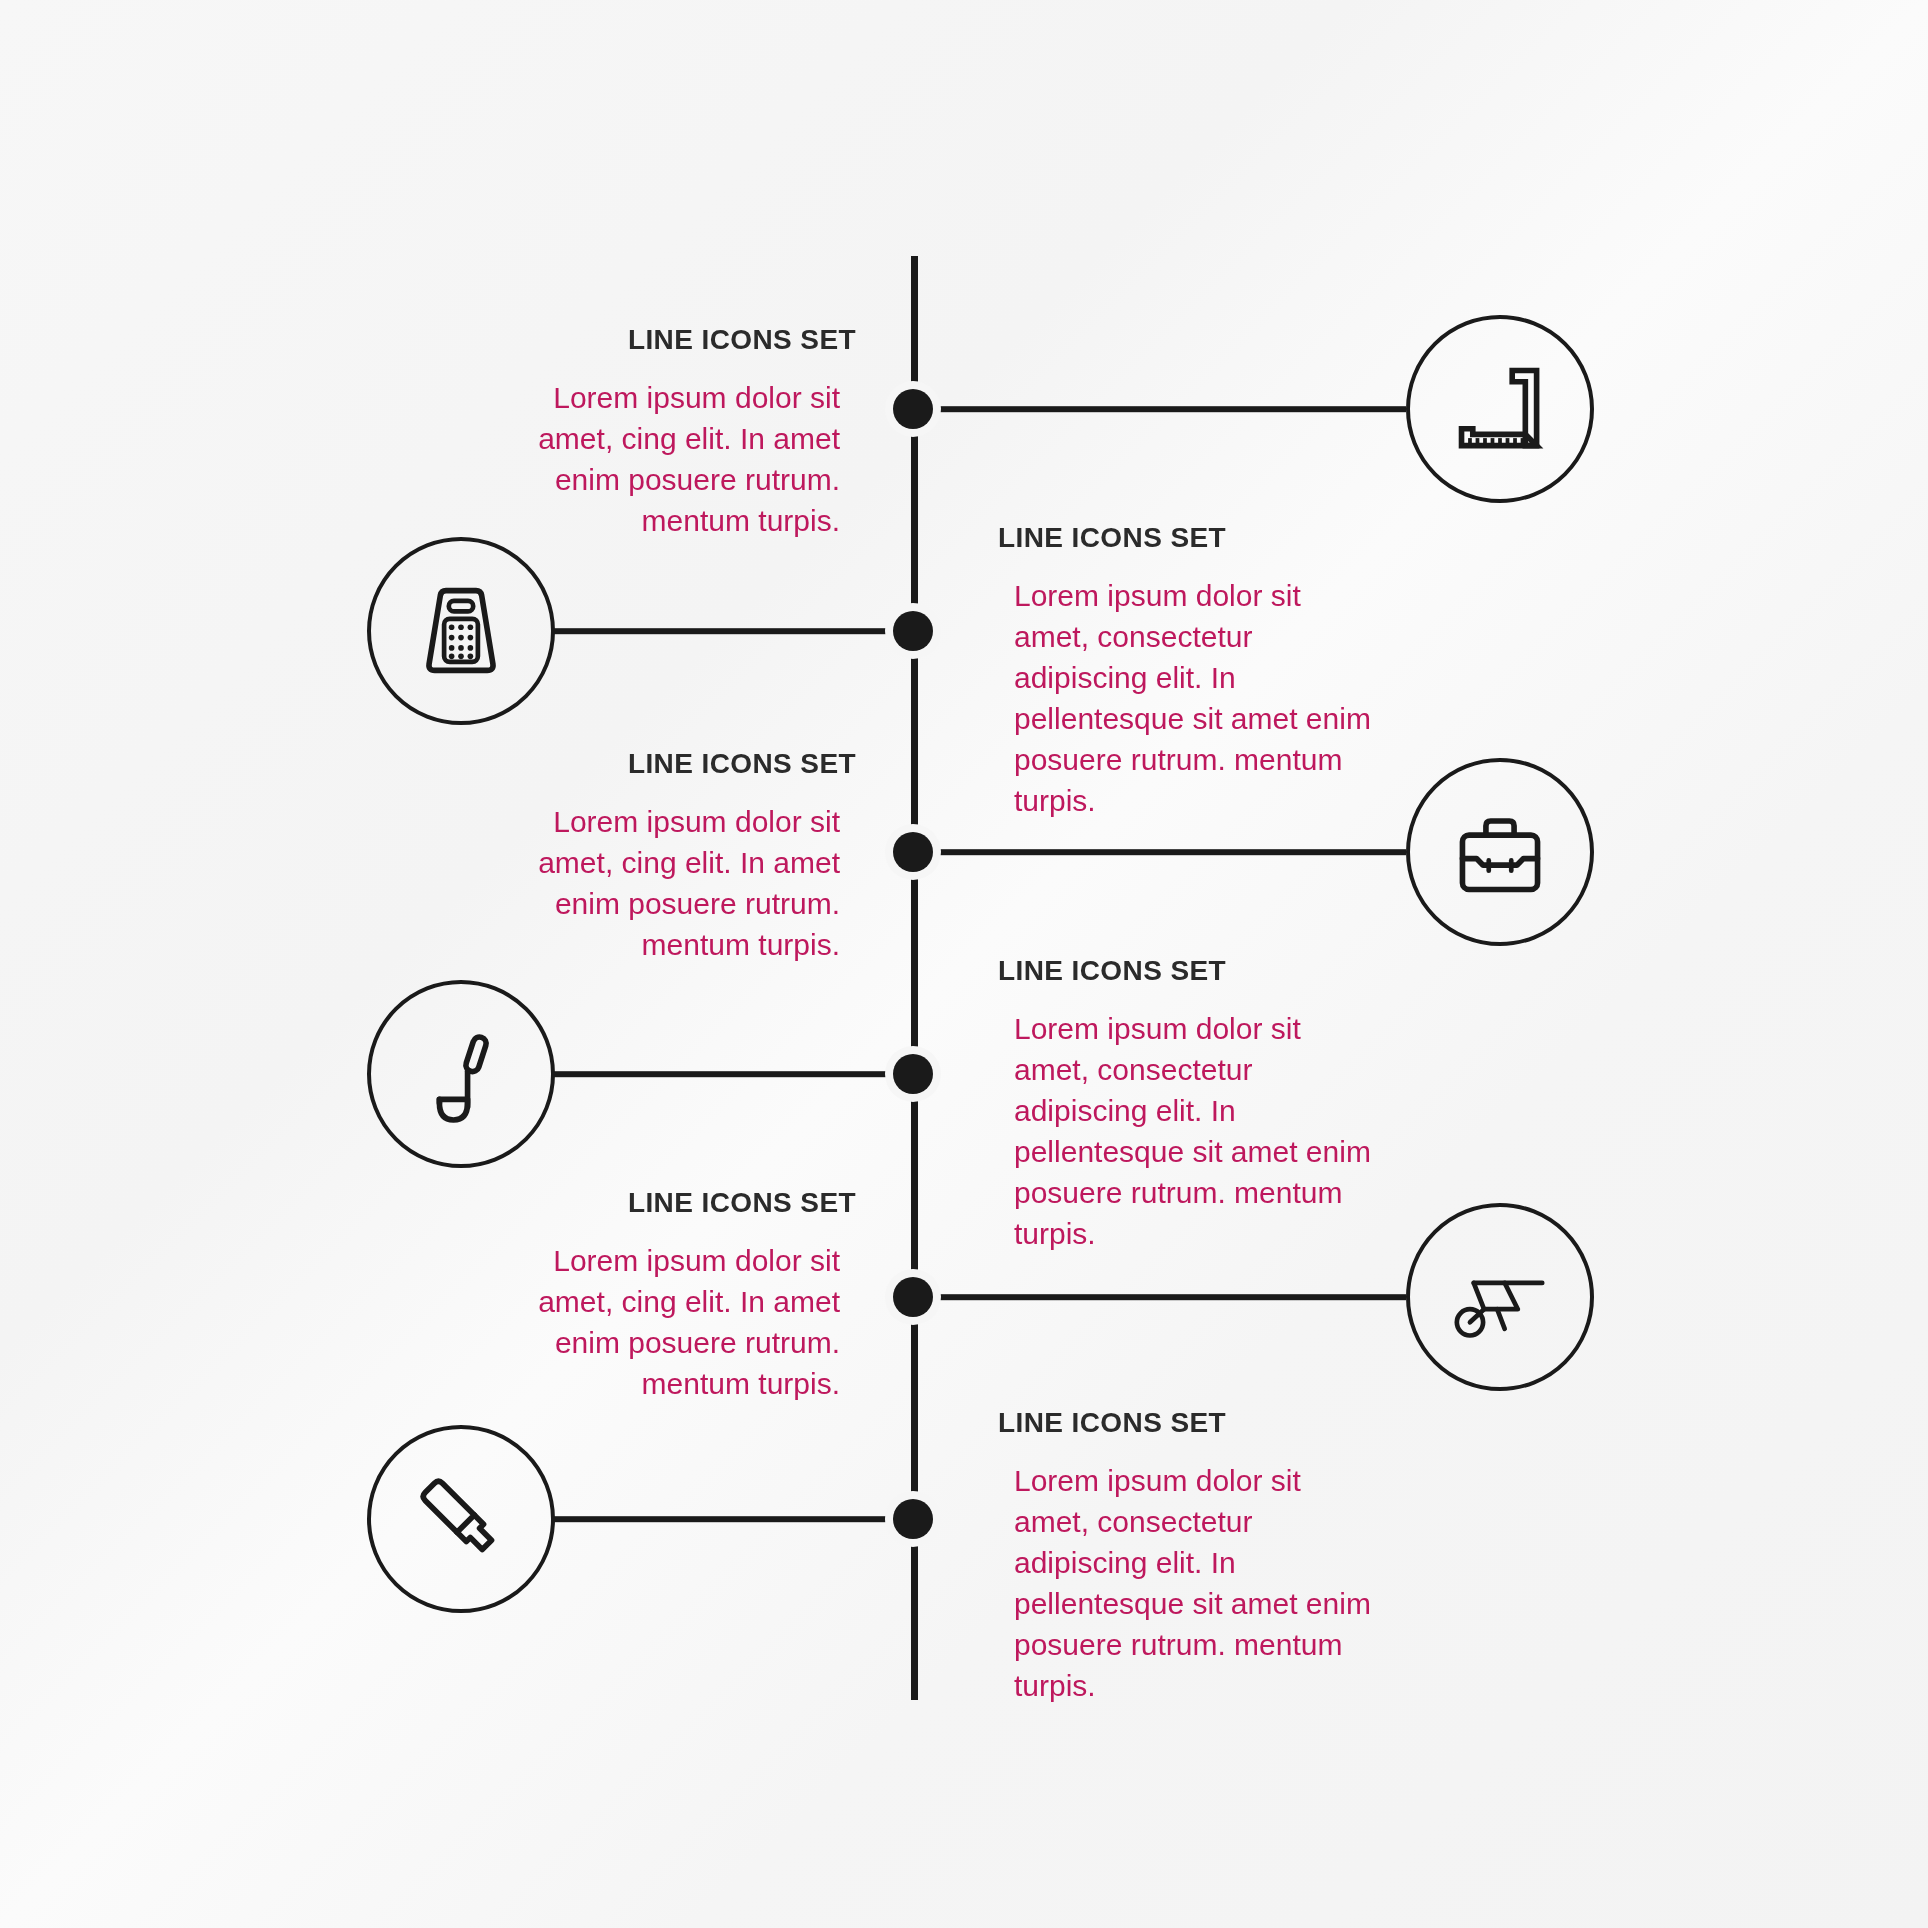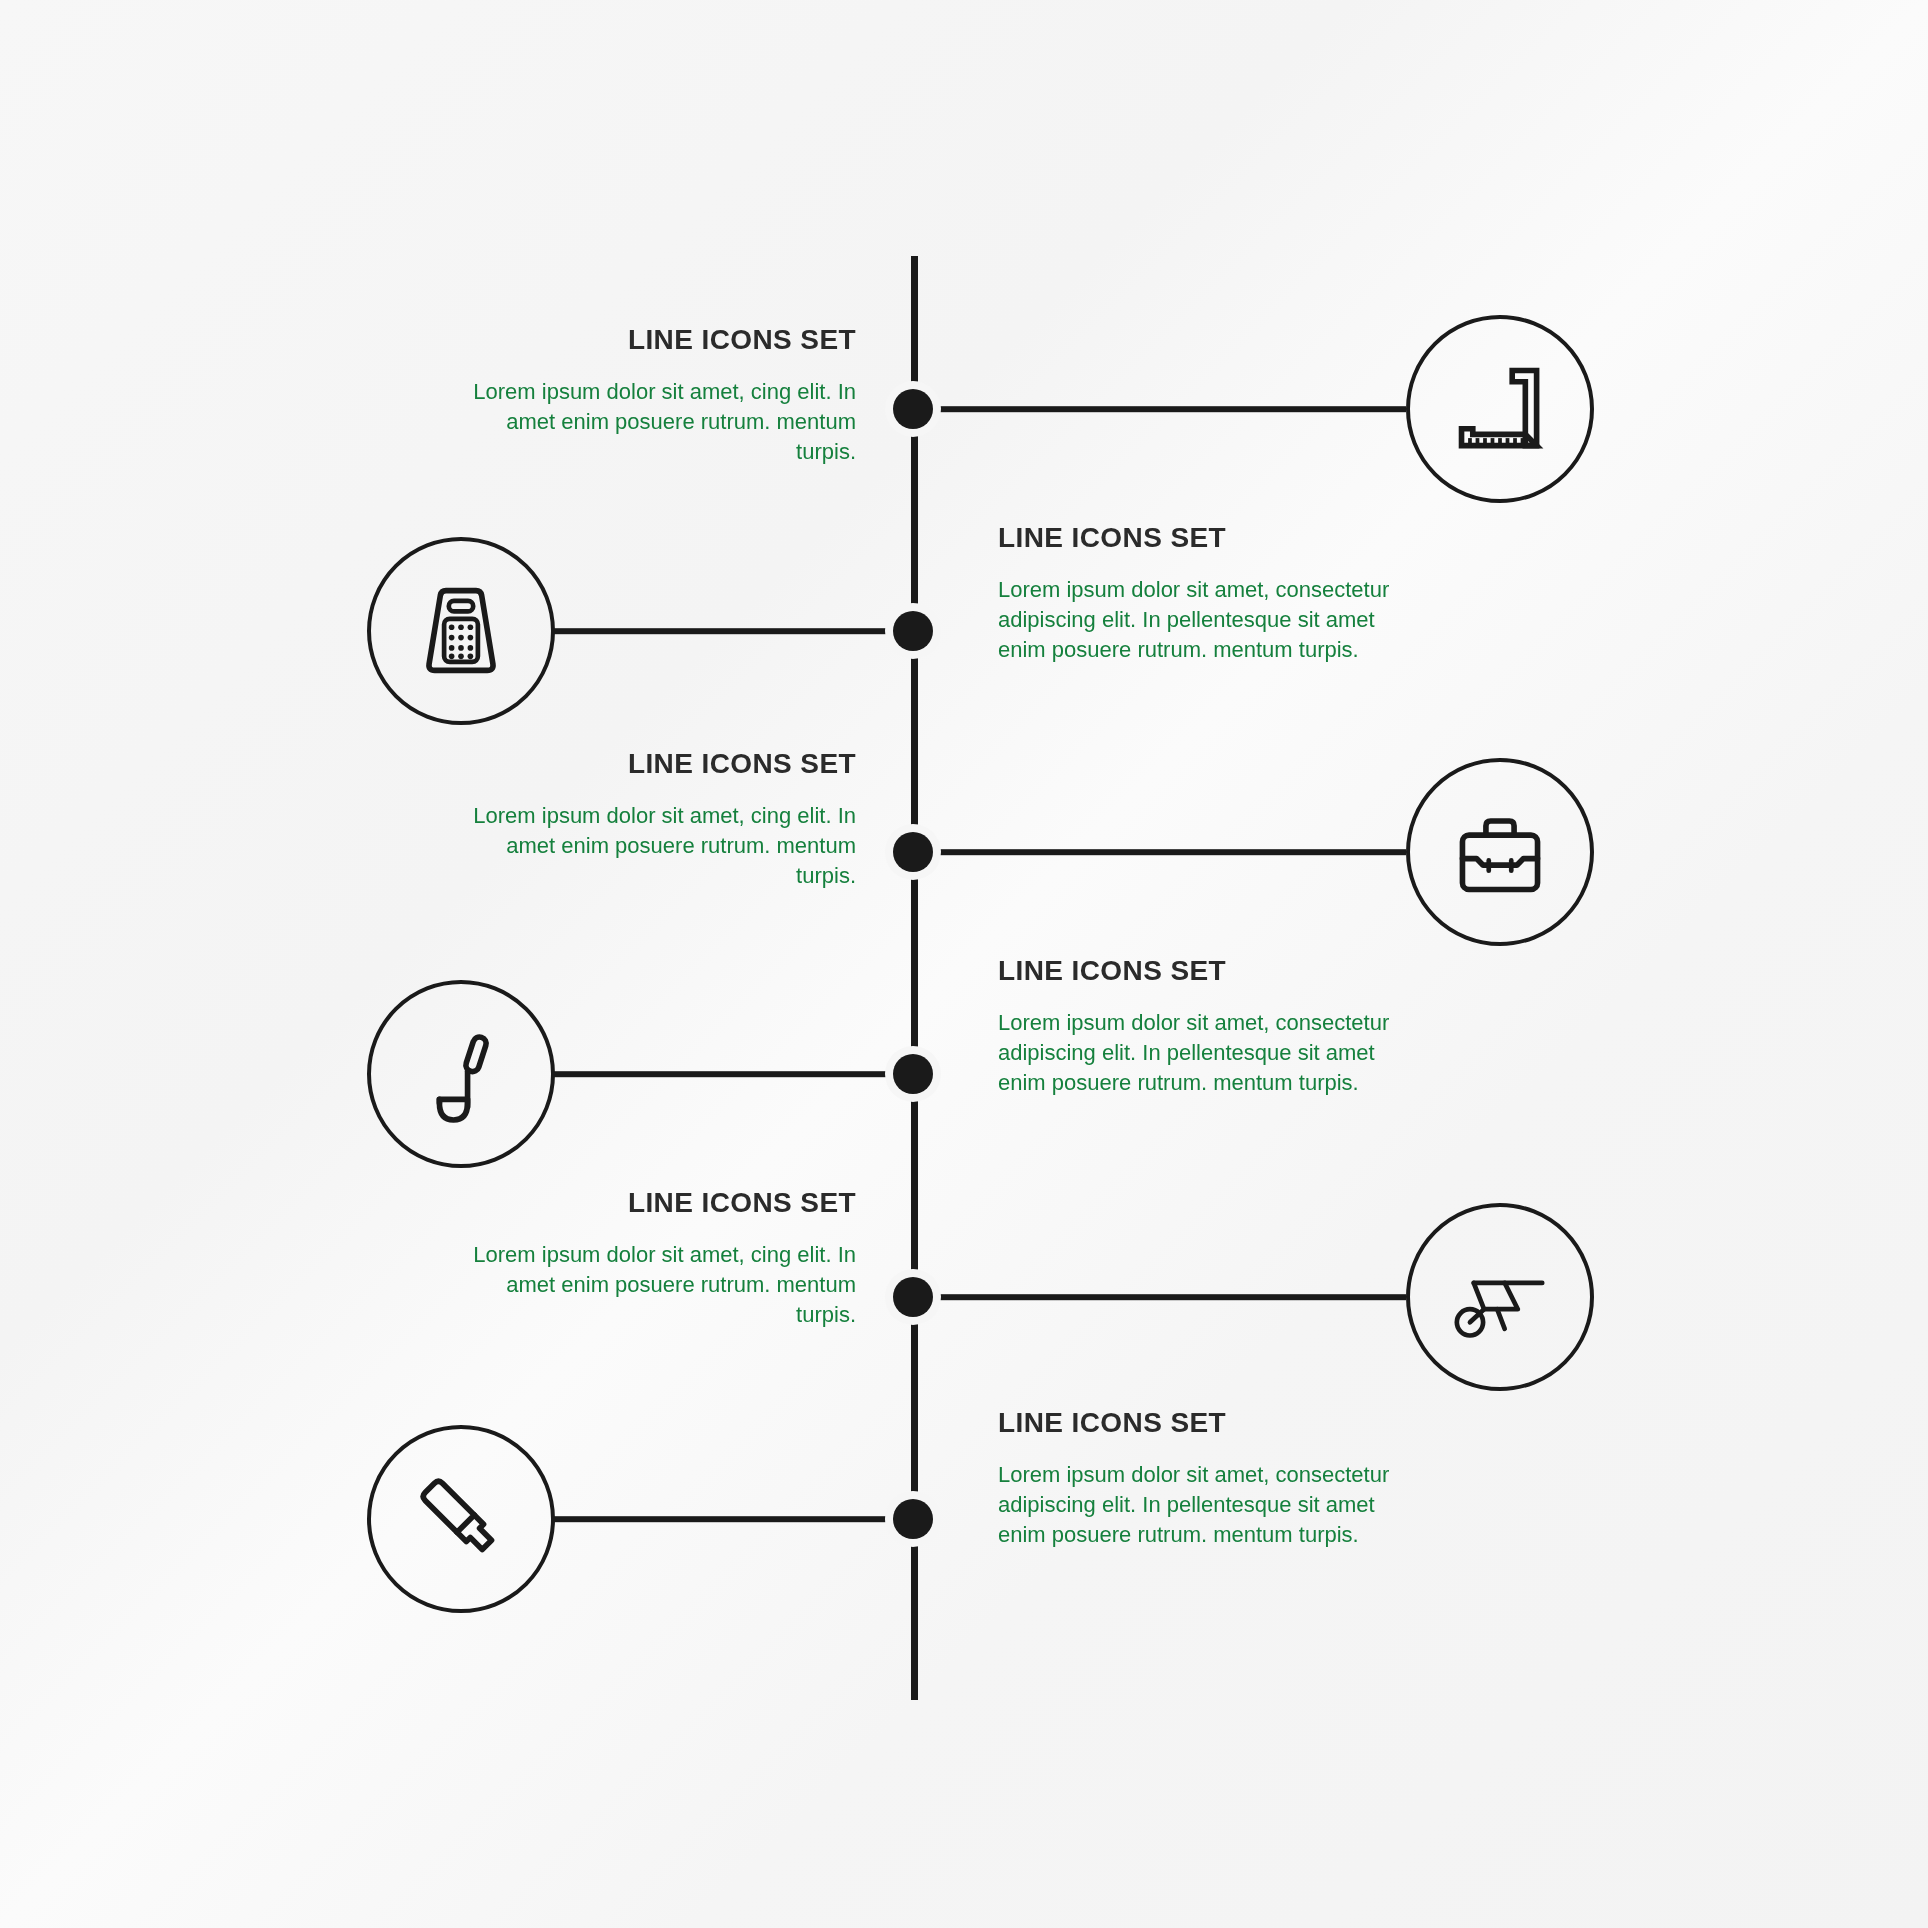--- a/index.html
+++ b/index.html
@@ -90,24 +90,24 @@
     font-family: "Liberation Sans", sans-serif;
     font-weight: bold;
     font-size: 28px;
     letter-spacing: 0.4px;
     color: #2b2b2b;
     margin: 0 0 21px 0;
     line-height: 1.1;
   }
   .block-body {
     font-family: "Liberation Sans", sans-serif;
-    font-size: 22px;
+    font-size: 30px;
     line-height: 1.37;
-    color: #15803d;
-    margin: 0;
+    color: #be185d;
+    margin: 16px;
   }
 </style>
 </head>
 <body>
 
 <div class="infographic">
 
   <div class="timeline-axis"></div>
 
   <div class="connector right" style="top:409px;"></div>

